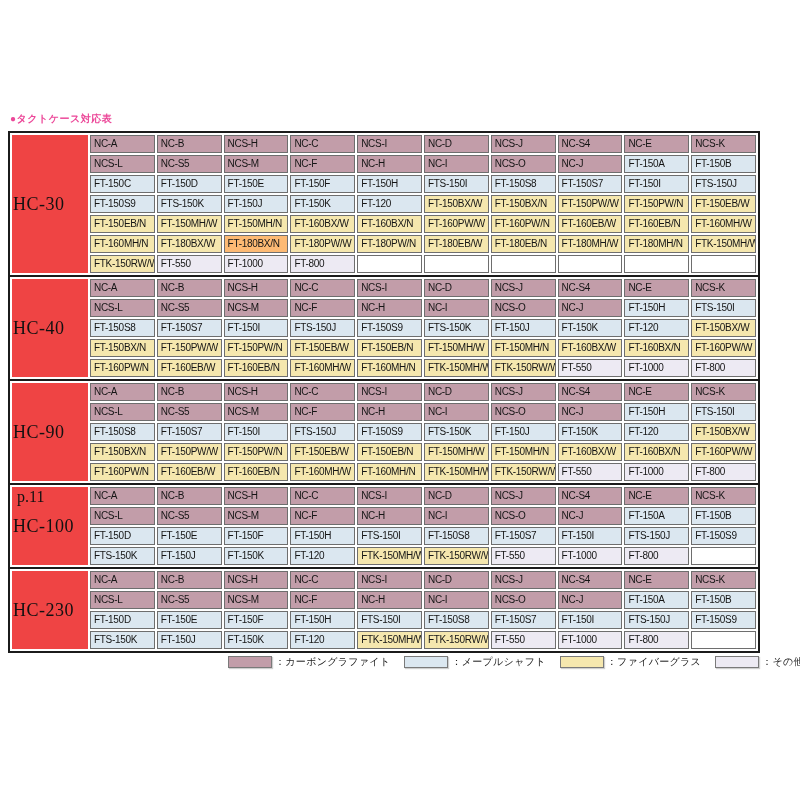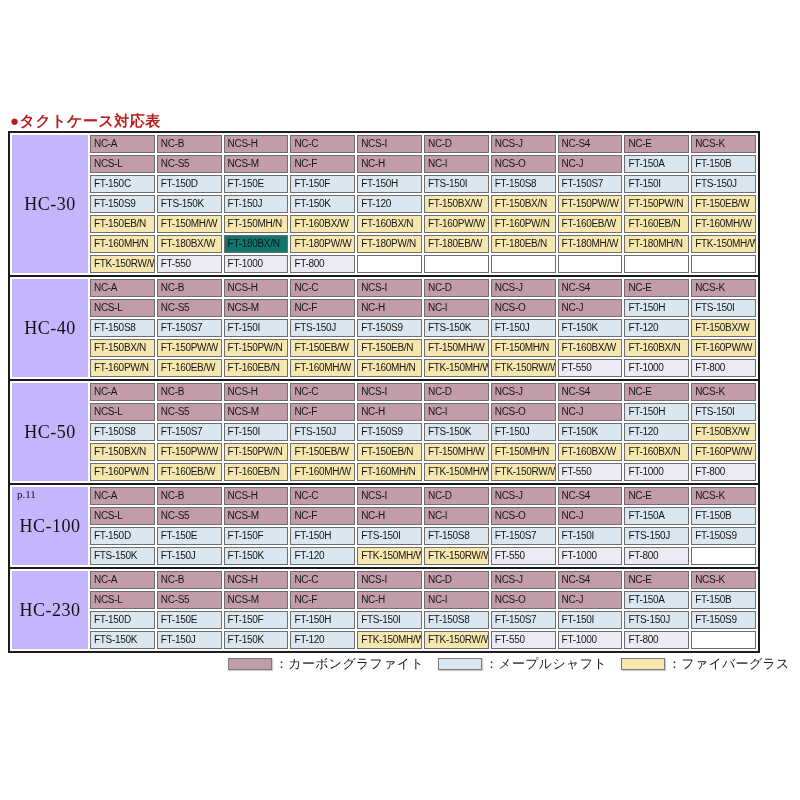--- a/index.html
+++ b/index.html
@@ -2,56 +2,56 @@
 <html><head>
 <meta charset="utf-8">
 <style>
   html,body{margin:0;padding:0;}
   body{
     width:800px;height:800px;background:#ffffff;position:relative;
     font-family:"Liberation Sans",sans-serif;color:#111;
   }
   .title{
     position:absolute;left:10px;top:112px;
-    font-size:15px;font-weight:bold;letter-spacing:0.5px;color:#b91c1c;
+    font-size:10px;font-weight:bold;letter-spacing:0.5px;color:#ec4899;
   }
   #table-wrap{
     position:absolute;left:8px;top:131px;width:752px;
     border:2px solid #1b1b1b;background:#ffffff;box-sizing:border-box;
   }
   table.sec{
     width:100%;border-collapse:separate;border-spacing:2px;table-layout:fixed;
   }
   table.sec + table.sec{border-top:2px solid #1b1b1b;}
   col.label-col{width:76px;}
   td.cell{
     height:16px;border:1px solid #6e6e6e;
     font-size:10px;letter-spacing:-0.3px;line-height:16px;
     padding:0 1px 0 3px;white-space:nowrap;overflow:hidden;color:#151515;
   }
   td.label-cell{
-    position:relative;background:#c4b5fd;border:none;
-    text-align:center;vertical-align:middle;
+    position:relative;background:#ef4444;border:none;
+    vertical-align:middle;
     font-family:"Liberation Serif",serif;
   }
   .sec-label{font-size:18px;color:#111;letter-spacing:0.5px;}
   .sublabel{
-    position:absolute;top:1px;left:5px;font-size:11px;color:#111;
+    position:absolute;top:1px;left:5px;font-size:16px;color:#111;
     font-family:"Liberation Serif",serif;
   }
   .legend{
     position:absolute;left:228px;top:655px;
     display:flex;align-items:center;gap:14px;
   }
   .legend-item{display:flex;align-items:center;}
   .swatch{
     width:44px;height:12px;border:1px solid #7a7a7a;
     box-shadow:1px 1px 1px #cfcfcf;margin-right:3px;box-sizing:border-box;
   }
-  .legend-label{font-size:13px;color:#222;letter-spacing:0.3px;white-space:nowrap;}
+  .legend-label{font-size:10px;color:#222;letter-spacing:0.3px;white-space:nowrap;}
 </style>
 </head>
 <body>
 
 <div class="title">●タクトケース対応表</div>
 
 <div id="table-wrap">
     <table class="sec">
       <colgroup>
         <col class="label-col">
@@ -126,21 +126,21 @@
           <td class="cell" style="background: rgb(245, 231, 174);">FT-160BX/N</td>
           <td class="cell" style="background: rgb(245, 231, 174);">FT-160PW/W</td>
           <td class="cell" style="background: rgb(245, 231, 174);">FT-160PW/N</td>
           <td class="cell" style="background: rgb(245, 231, 174);">FT-160EB/W</td>
           <td class="cell" style="background: rgb(245, 231, 174);">FT-160EB/N</td>
           <td class="cell" style="background: rgb(245, 231, 174);">FT-160MH/W</td>
         </tr>
         <tr>
           <td class="cell" style="background: rgb(245, 231, 174);">FT-160MH/N</td>
           <td class="cell" style="background: rgb(245, 231, 174);">FT-180BX/W</td>
-          <td class="cell" style="background: #0f766e;">FT-180BX/N</td>
+          <td class="cell" style="background: #fdba74;">FT-180BX/N</td>
           <td class="cell" style="background: rgb(245, 231, 174);">FT-180PW/W</td>
           <td class="cell" style="background: rgb(245, 231, 174);">FT-180PW/N</td>
           <td class="cell" style="background: rgb(245, 231, 174);">FT-180EB/W</td>
           <td class="cell" style="background: rgb(245, 231, 174);">FT-180EB/N</td>
           <td class="cell" style="background: rgb(245, 231, 174);">FT-180MH/W</td>
           <td class="cell" style="background: rgb(245, 231, 174);">FT-180MH/N</td>
           <td class="cell" style="background: rgb(245, 231, 174);">FTK-150MH/W</td>
         </tr>
         <tr>
           <td class="cell" style="background: rgb(245, 231, 174);">FTK-150RW/W</td>
@@ -246,21 +246,21 @@
         <col>
         <col>
         <col>
         <col>
         <col>
         <col>
       </colgroup>
       <tbody>
         <tr>
           <td rowspan="5" class="label-cell">
-            <div class="sec-label">HC-50</div>
+            <div class="sec-label">HC-90</div>
           </td>
           <td class="cell" style="background: rgb(194, 157, 169);">NC-A</td>
           <td class="cell" style="background: rgb(194, 157, 169);">NC-B</td>
           <td class="cell" style="background: rgb(194, 157, 169);">NCS-H</td>
           <td class="cell" style="background: rgb(194, 157, 169);">NC-C</td>
           <td class="cell" style="background: rgb(194, 157, 169);">NCS-I</td>
           <td class="cell" style="background: rgb(194, 157, 169);">NC-D</td>
           <td class="cell" style="background: rgb(194, 157, 169);">NCS-J</td>
           <td class="cell" style="background: rgb(194, 157, 169);">NC-S4</td>
           <td class="cell" style="background: rgb(194, 157, 169);">NC-E</td>

